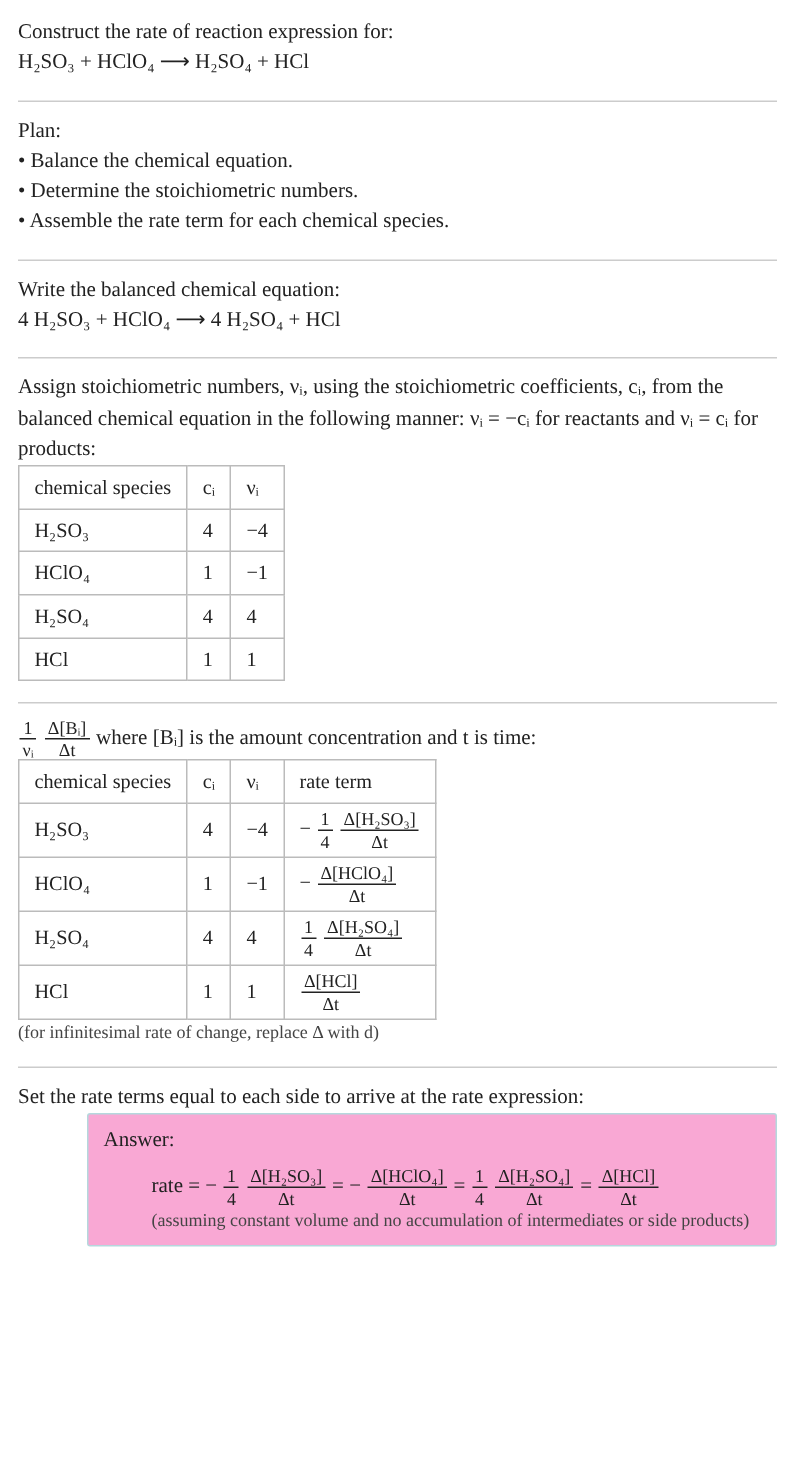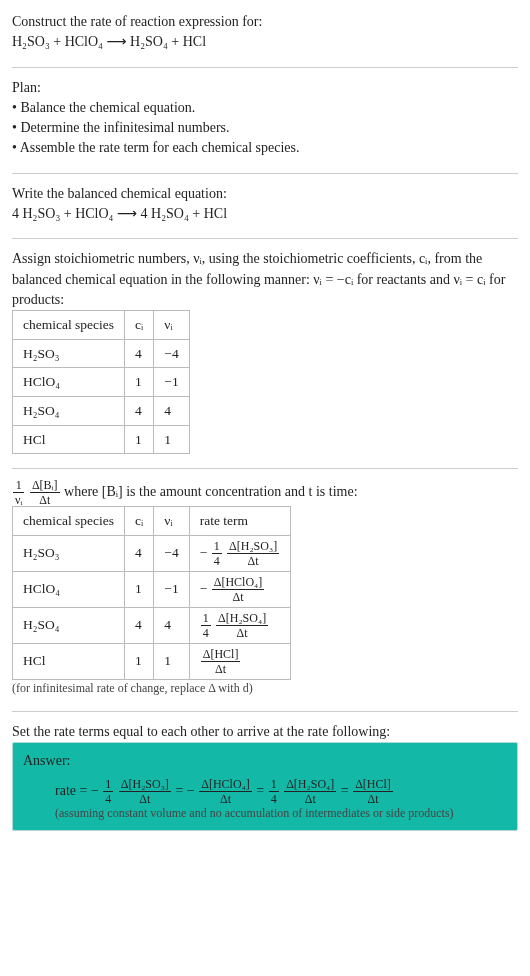--- a/index.html
+++ b/index.html
@@ -51,23 +51,24 @@
     font-weight: normal;
     background: #fff;
   }
   .ital { }
   .smallnote {
     font-size: 12px;
     color: #444;
   }
   .answerbox {
     border: 1px solid #b5d8dd;
-    background: #14b8a6;
+    background: #f9a8d4;
     padding: 8px 10px;
     border-radius: 2px;
+    margin-left: 46px;
   }
   .answerbox .label {
     margin-bottom: 6px;
   }
   .indent {
     padding-left: 32px;
   }
   .eqrow {
     white-space: nowrap;
   }
@@ -81,21 +82,21 @@
     <span>H₂SO₃ + HClO₄</span>
     <span>⟶</span>
     <span>H₂SO₄ + HCl</span>
   </div>
 </div>
 <hr>
 
 <div class="sect">
   <div>Plan:</div>
   <div>• Balance the chemical equation.</div>
-  <div>• Determine the infinitesimal numbers.</div>
+  <div>• Determine the stoichiometric numbers.</div>
   <div>• Assemble the rate term for each chemical species.</div>
 </div>
 <hr>
 
 <div class="sect">
   <div>Write the balanced chemical equation:</div>
   <div class="eqrow">
     <span>4 H₂SO₃ + HClO₄</span>
     <span>⟶</span>
     <span>4 H₂SO₄ + HCl</span>
@@ -196,21 +197,21 @@
         <span class="frac"><span class="num">Δ[HCl]</span><span class="den">Δt</span></span>
       </td>
     </tr>
   </tbody>
     </table>
   <div class="smallnote">(for infinitesimal rate of change, replace Δ with d)</div>
 </div>
 <hr>
 
 <div class="sect">
-  <div>Set the rate terms equal to each other to arrive at the rate following:</div>
+  <div>Set the rate terms equal to each side to arrive at the rate expression:</div>
   <div class="answerbox">
     <div class="label">Answer:</div>
     <div class="indent eqrow">
       <span>rate = </span>
       <span>−</span>
       <span class="frac"><span class="num">1</span><span class="den">4</span></span>
       <span class="frac"><span class="num">Δ[H₂SO₃]</span><span class="den">Δt</span></span>
       <span> = </span>
       <span>−</span>
       <span class="frac"><span class="num">Δ[HClO₄]</span><span class="den">Δt</span></span>

